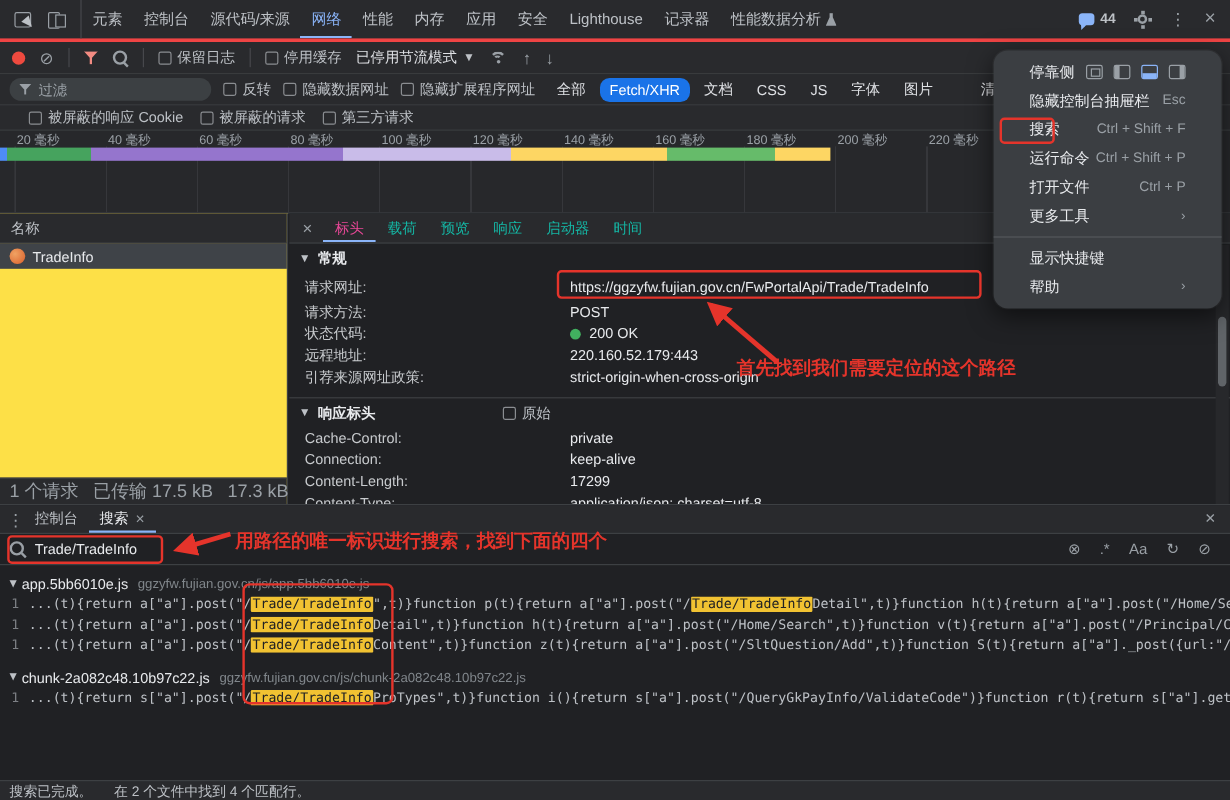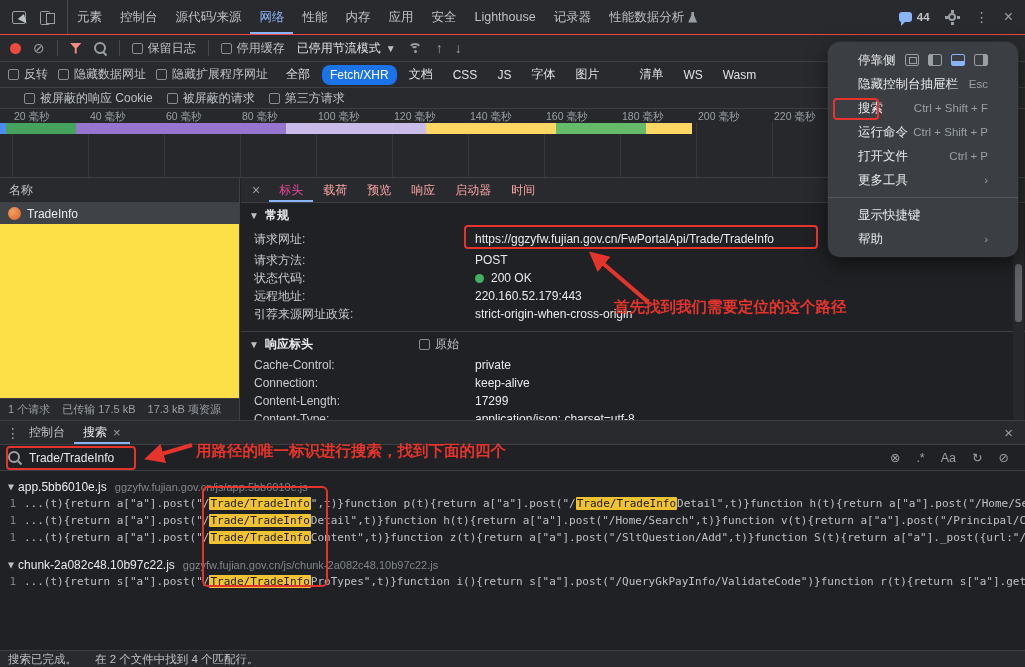--- a/index.html
+++ b/index.html
@@ -1,20 +1,20 @@
 <!DOCTYPE html>
 <html><head>
 <meta charset="utf-8">
 <style>
 *{margin:0;padding:0;box-sizing:border-box}
 body{background:#111;font-family:"Liberation Sans","DejaVu Sans",sans-serif}
 .devtools{position:relative;width:1025px;height:667px;background:#202124;color:#dfe1e5;font-size:12px;overflow:hidden}
 
 
-.top-bar{position:absolute;left:0;top:0;right:0;height:35px;background:#292a2d;border-bottom:1px solid #ef4444;display:flex;align-items:stretch}
+.top-bar{position:absolute;left:0;top:0;right:0;height:35px;background:#292a2d;border-bottom:3px solid #ef4444;display:flex;align-items:stretch}
 .tool-icons{display:flex;align-items:center;gap:14px;padding:0 12px;border-right:1px solid #47484c}
 .icon-inspect{width:14px;height:13px;border:1.7px solid #9aa0a6;border-radius:2px;position:relative;display:inline-block}
 .icon-inspect::after{content:"";position:absolute;right:-4px;bottom:-5px;width:0;height:0;border:4.5px solid transparent;border-top:9px solid #bdc1c6;transform:rotate(-40deg)}
 .icon-device{width:15px;height:13px;position:relative;display:inline-block}
 .icon-device::before{content:"";position:absolute;left:0;top:0;width:8px;height:12px;border:1.7px solid #9aa0a6;border-radius:1.5px}
 .icon-device::after{content:"";position:absolute;right:0;bottom:0;width:7px;height:9px;border:1.7px solid #9aa0a6;background:#292a2d}
 .panel-tabs{display:flex;align-items:stretch}
 .panel-tab{display:flex;align-items:center;gap:4px;padding:0 9px;color:#bdc1c6;font-size:12.5px;white-space:nowrap;cursor:default}
 .panel-tab.selected{color:#8ab4f8;box-shadow:inset 0 -2px 0 #8ab4f8}
 .flask{width:9px;height:11px;background:#9aa0a6;clip-path:polygon(35% 0,65% 0,65% 35%,100% 100%,0 100%,35% 35%)}
@@ -62,27 +62,27 @@
 .overview{position:absolute;left:0;top:109px;right:0;height:69px;background:#27282b;border-bottom:1px solid #3d4043}
 .overview::before{content:"";position:absolute;left:12px;top:13px;right:0;bottom:0;background:repeating-linear-gradient(90deg,#36373b 0 1px,transparent 1px 76px)}
 .tick{position:absolute;top:1px;font-size:10.5px;color:#9aa0a6;white-space:nowrap}
 .ov-bar{position:absolute;left:0;top:14px;height:11px;width:692px;background:linear-gradient(90deg,#4e8cf5 0 6px,#46a35e 6px 76px,#9575cd 76px 286px,#c9bce9 286px 426px,#fdd663 426px 556px,#66bb6a 556px 646px,#fdd663 646px 692px)}
 
 
 .requests{position:absolute;left:0;top:178px;width:240px;height:242px;background:#fde047;border-right:1px solid #3d4043}
 .req-header{height:25px;line-height:25px;padding-left:9px;color:#bdc1c6;border-bottom:1px solid #3d4043;background:#292a2d}
 .req-row{height:21px;display:flex;align-items:center;gap:6px;padding-left:8px;background:#3f4348;color:#e8eaed}
 .req-icon{width:13px;height:13px;border-radius:50%;background:radial-gradient(circle at 35% 35%,#f0a263,#d95f2b);flex:none}
-.req-summary{position:absolute;left:0;bottom:0;width:100%;height:22px;display:flex;gap:12px;align-items:center;padding-left:8px;border-top:1px solid #3d4043;background:#292a2d;color:#9aa0a6;font-size:11px;white-space:nowrap}
+.req-summary{position:absolute;left:0;bottom:0;width:100%;height:22px;display:flex;gap:12px;align-items:center;padding-left:8px;border-top:1px solid #3d4043;background:#292a2d;color:#9aa0a6;font-size:15px;white-space:nowrap}
 
 
 .details{position:absolute;left:241px;top:178px;right:0;height:242px;background:#202124;overflow:hidden}
 .detail-tabs{height:25px;display:flex;align-items:center;border-bottom:1px solid #3d4043;background:#292a2d;padding-left:2px}
 .close-x{color:#9aa0a6;padding:0 9px;font-size:14px}
-.detail-tab{padding:0 10px;height:100%;display:flex;align-items:center;color:#fca5a5}
+.detail-tab{padding:0 10px;height:100%;display:flex;align-items:center;color:#14b8a6}
 .detail-tab.selected{color:#ec4899;box-shadow:inset 0 -2px 0 #8ab4f8}
 .det-content{position:relative}
 .section-head{display:flex;align-items:center;gap:6px;height:24px;padding-left:8px;color:#e8eaed;font-weight:600}
 .tri{color:#bdc1c6;font-size:10px;font-weight:400}
 .kv{display:grid;grid-template-columns:221px 1fr;padding-left:13px;min-height:18px;align-items:center}
 .kv.tall{min-height:24px}
 .kv .k{color:#c7cacd}
 .kv .v{color:#e8eaed;white-space:nowrap}
 .dot{display:inline-block;width:9px;height:9px;border-radius:50%;background:#41b05f;margin-right:7px;vertical-align:-1px}
 .hdiv{height:1px;background:#3d4043;margin-top:8px}
@@ -190,20 +190,24 @@
     <span class="icon-wifi">
         <i></i>
         <i></i>
         <i></i>
       </span>
     <span class="glyph">↑</span>
     <span class="glyph">↓</span>
   </div>
 
   <div class="filter-row">
+    <div class="filter-input">
+      <span class="funnel small"></span>
+      <input placeholder="过滤" style="">
+    </div>
     <label class="cb">
       <span class="box"></span>
       <span>反转</span>
     </label>
     <label class="cb">
       <span class="box"></span>
       <span>隐藏数据网址</span>
     </label>
     <label class="cb">
       <span class="box"></span>

